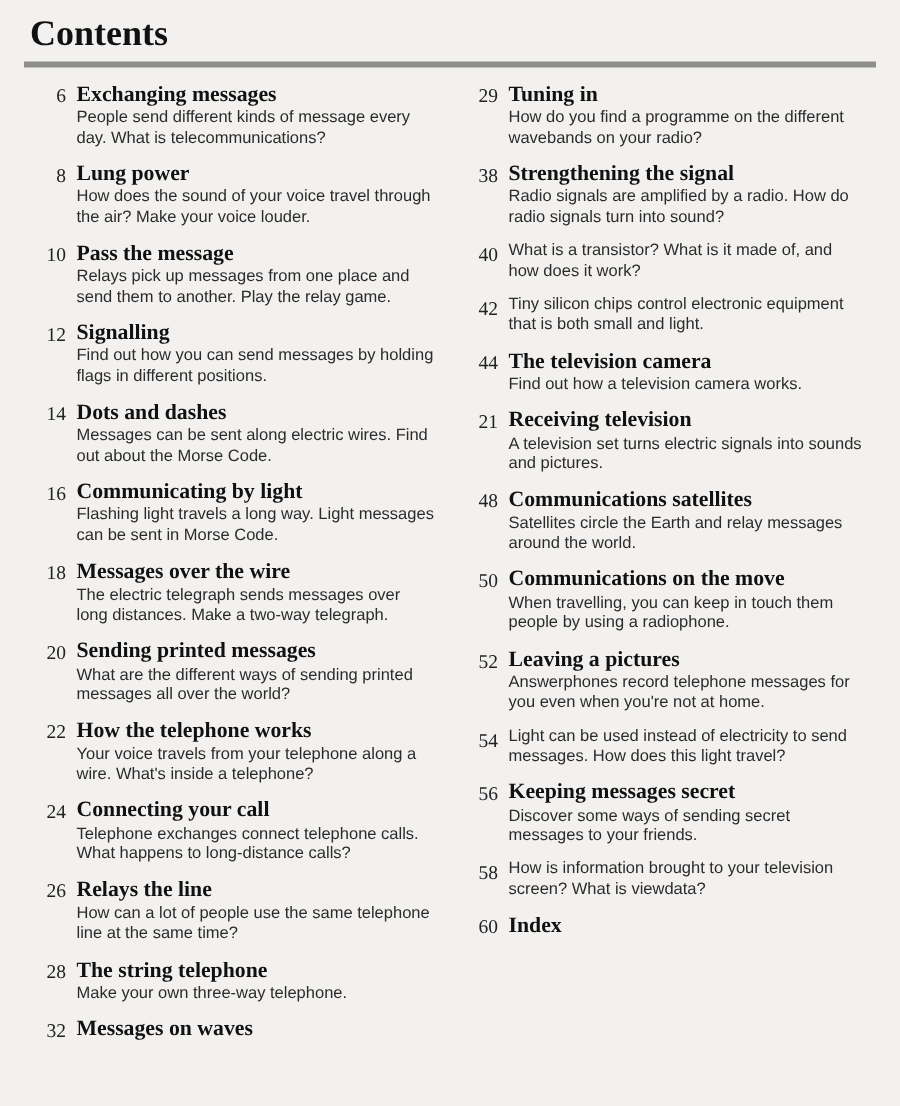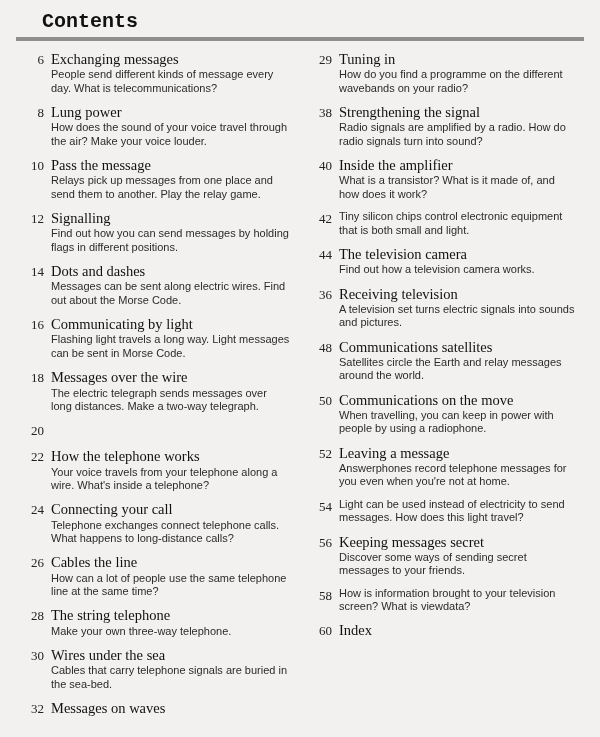--- a/index.html
+++ b/index.html
@@ -16,25 +16,25 @@
   }
   .page {
     position: relative;
     width: 600px;
     height: 737px;
     background: #f2f1ef;
     box-sizing: border-box;
     padding: 10px 14px 0 14px;
   }
   .page-title {
-    font-family: Liberation Mono, monospace;
+    font-family: Liberation Serif, serif;
     font-weight: bold;
-    font-size: 20px;
+    font-size: 24px;
     letter-spacing: 0px;
-    margin: 0 0 4px 28px;
+    margin: 0 0 4px 6px;
     color: #111;
   }
   .title-rule {
     height: 4px;
     background: #8e8e8c;
     margin: 2px 2px 10px 2px;
   }
   .columns {
     display: flex;
     gap: 18px;
@@ -56,21 +56,21 @@
     font-size: 13px;
     color: #222;
     padding-top: 1px;
     padding-right: 7px;
   }
   .body {
     flex: 1;
   }
   .etitle {
     font-family: "Liberation Serif", serif;
-    font-weight: normal;
+    font-weight: bold;
     font-size: 14.5px;
     line-height: 1.12;
     color: #111;
     margin-bottom: 1px;
   }
   .edesc {
     font-family: "Liberation Sans", sans-serif;
     font-size: 11px;
     line-height: 1.22;
     color: #2b2b2b;
@@ -128,57 +128,54 @@
         </div>
         <div class="entry">
           <div class="pg">18</div>
           <div class="body">
             <div class="etitle">Messages over the wire</div>
             <div class="edesc">The electric telegraph sends messages over long distances. Make a two-way telegraph.</div>
           </div>
         </div>
         <div class="entry">
           <div class="pg">20</div>
+          <div class="body">
+            <div class="etitle">Sending printed messages</div>
+            <div class="edesc">What are the different ways of sending printed messages all over the world?</div>
+          </div>
         </div>
         <div class="entry">
           <div class="pg">22</div>
           <div class="body">
             <div class="etitle">How the telephone works</div>
             <div class="edesc">Your voice travels from your telephone along a wire. What's inside a telephone?</div>
           </div>
         </div>
         <div class="entry">
           <div class="pg">24</div>
           <div class="body">
             <div class="etitle">Connecting your call</div>
             <div class="edesc">Telephone exchanges connect telephone calls. What happens to long-distance calls?</div>
           </div>
         </div>
         <div class="entry">
           <div class="pg">26</div>
           <div class="body">
-            <div class="etitle">Cables the line</div>
+            <div class="etitle">Relays the line</div>
             <div class="edesc">How can a lot of people use the same telephone line at the same time?</div>
           </div>
         </div>
         <div class="entry">
           <div class="pg">28</div>
           <div class="body">
             <div class="etitle">The string telephone</div>
             <div class="edesc">Make your own three-way telephone.</div>
           </div>
         </div>
         <div class="entry">
-          <div class="pg">30</div>
-          <div class="body">
-            <div class="etitle">Wires under the sea</div>
-            <div class="edesc">Cables that carry telephone signals are buried in the sea-bed.</div>
-          </div>
-        </div>
-        <div class="entry">
           <div class="pg">32</div>
           <div class="body">
             <div class="etitle">Messages on waves</div>
           </div>
         </div>
       </div>
     <div class="col">
         <div class="entry">
           <div class="pg">29</div>
           <div class="body">
@@ -189,62 +186,61 @@
         <div class="entry">
           <div class="pg">38</div>
           <div class="body">
             <div class="etitle">Strengthening the signal</div>
             <div class="edesc">Radio signals are amplified by a radio. How do radio signals turn into sound?</div>
           </div>
         </div>
         <div class="entry">
           <div class="pg">40</div>
           <div class="body">
-            <div class="etitle">Inside the amplifier</div>
             <div class="edesc">What is a transistor? What is it made of, and how does it work?</div>
           </div>
         </div>
         <div class="entry">
           <div class="pg">42</div>
           <div class="body">
             <div class="edesc">Tiny silicon chips control electronic equipment that is both small and light.</div>
           </div>
         </div>
         <div class="entry">
           <div class="pg">44</div>
           <div class="body">
             <div class="etitle">The television camera</div>
             <div class="edesc">Find out how a television camera works.</div>
           </div>
         </div>
         <div class="entry">
-          <div class="pg">36</div>
+          <div class="pg">21</div>
           <div class="body">
             <div class="etitle">Receiving television</div>
             <div class="edesc">A television set turns electric signals into sounds and pictures.</div>
           </div>
         </div>
         <div class="entry">
           <div class="pg">48</div>
           <div class="body">
             <div class="etitle">Communications satellites</div>
             <div class="edesc">Satellites circle the Earth and relay messages around the world.</div>
           </div>
         </div>
         <div class="entry">
           <div class="pg">50</div>
           <div class="body">
             <div class="etitle">Communications on the move</div>
-            <div class="edesc">When travelling, you can keep in power with people by using a radiophone.</div>
+            <div class="edesc">When travelling, you can keep in touch them people by using a radiophone.</div>
           </div>
         </div>
         <div class="entry">
           <div class="pg">52</div>
           <div class="body">
-            <div class="etitle">Leaving a message</div>
+            <div class="etitle">Leaving a pictures</div>
             <div class="edesc">Answerphones record telephone messages for you even when you're not at home.</div>
           </div>
         </div>
         <div class="entry">
           <div class="pg">54</div>
           <div class="body">
             <div class="edesc">Light can be used instead of electricity to send messages. How does this light travel?</div>
           </div>
         </div>
         <div class="entry">

